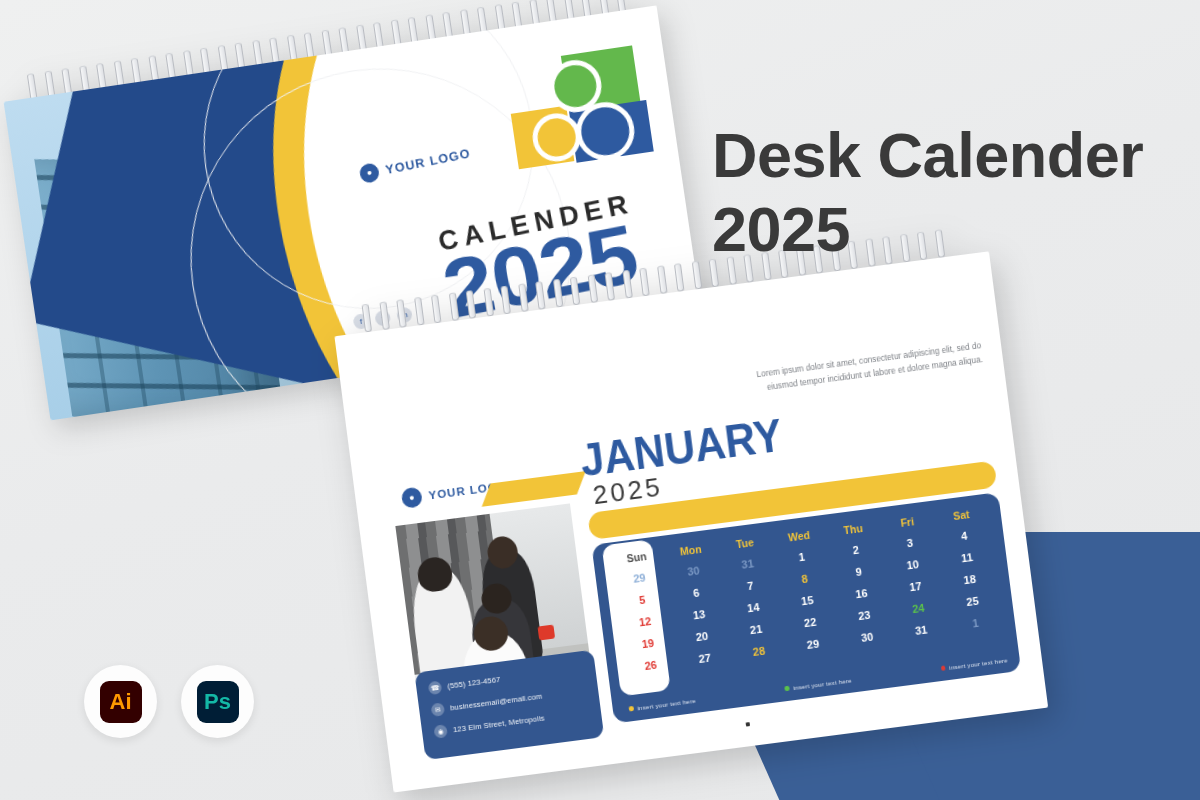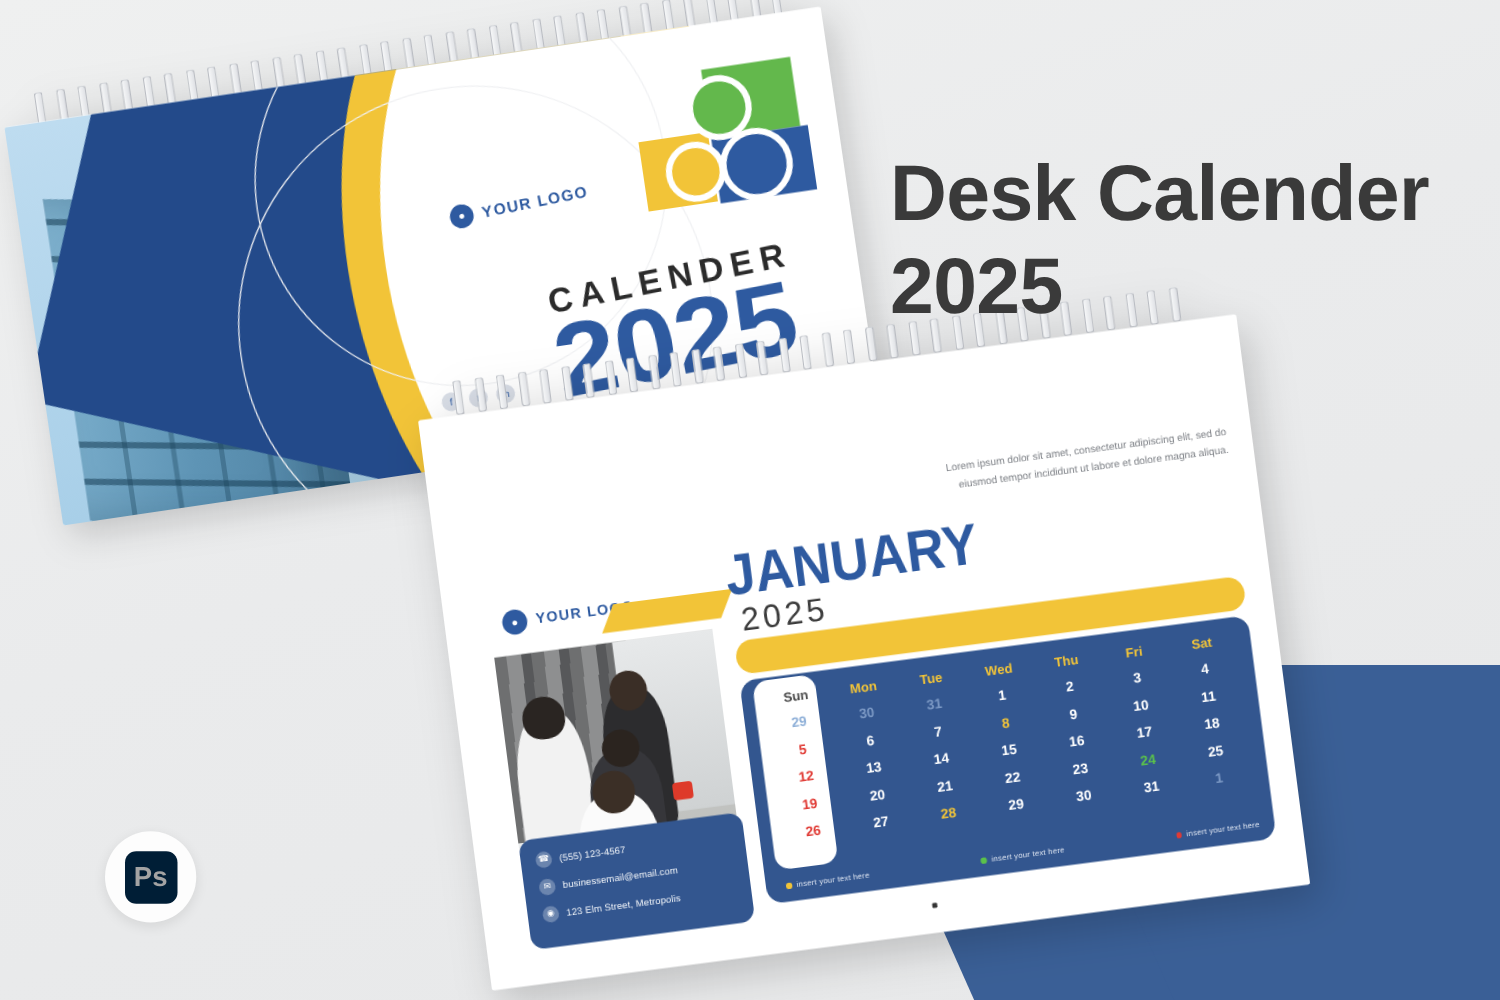--- a/index.html
+++ b/index.html
@@ -400,21 +400,21 @@
     background:#fdfdfd;
     box-shadow: 0 3px 10px rgba(0,0,0,.09);
     display:flex; align-items:center; justify-content:center;
   }
   .sq-icon {
     width: 42px; height: 42px; border-radius: 9px;
     display:flex; align-items:center; justify-content:center;
     font-size: 22px; font-weight: 700;
   }
   .ai-icon { background:#330000; color:#ff9a00; }
-  .ps-icon { background:#001e36; color:#a3a3a3; }
+  .ps-icon { background:#001e36; color:#14b8a6; }
   .eps-icon {
     width: 40px; height: 50px;
     background:#c9cacb;
     position:relative;
     display:flex; align-items:flex-end; justify-content:center;
     padding-bottom: 5px;
     clip-path: polygon(0 0, 72% 0, 100% 18%, 100% 100%, 0 100%);
   }
   .eps-icon .eps-lbl { font-size:10px; font-weight:800; color:#2f2f2f; }
   .eps-icon .pen {
@@ -682,17 +682,20 @@
     </div>
   </div>
 
   <div class="title-block">
     <div class="t">Desk Calender</div>
     <div class="t">2025</div>
   </div>
 
   <div class="badges">
     <div class="badge">
+      <div class="sq-icon ai-icon">Ai</div>
+    </div>
+    <div class="badge">
       <div class="sq-icon ps-icon">Ps</div>
     </div>
   </div>
 
 </div>
 
 </body></html>

